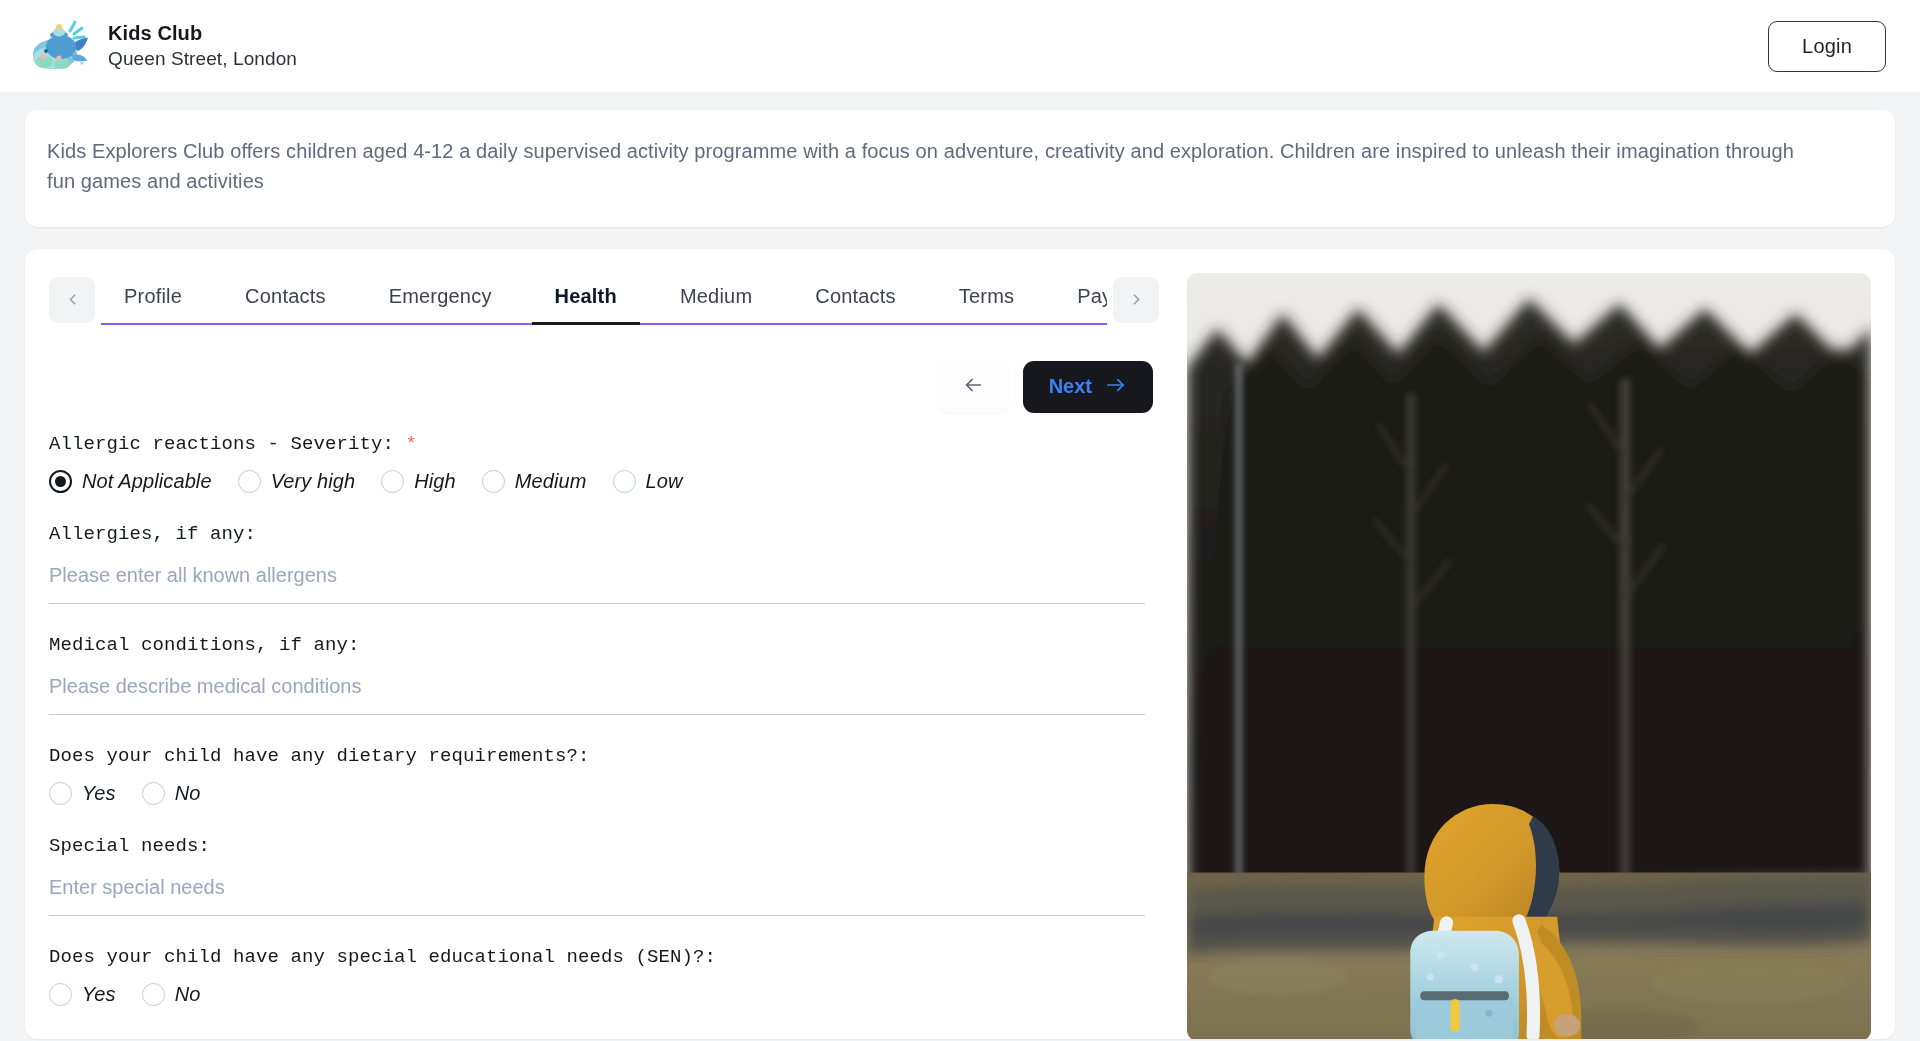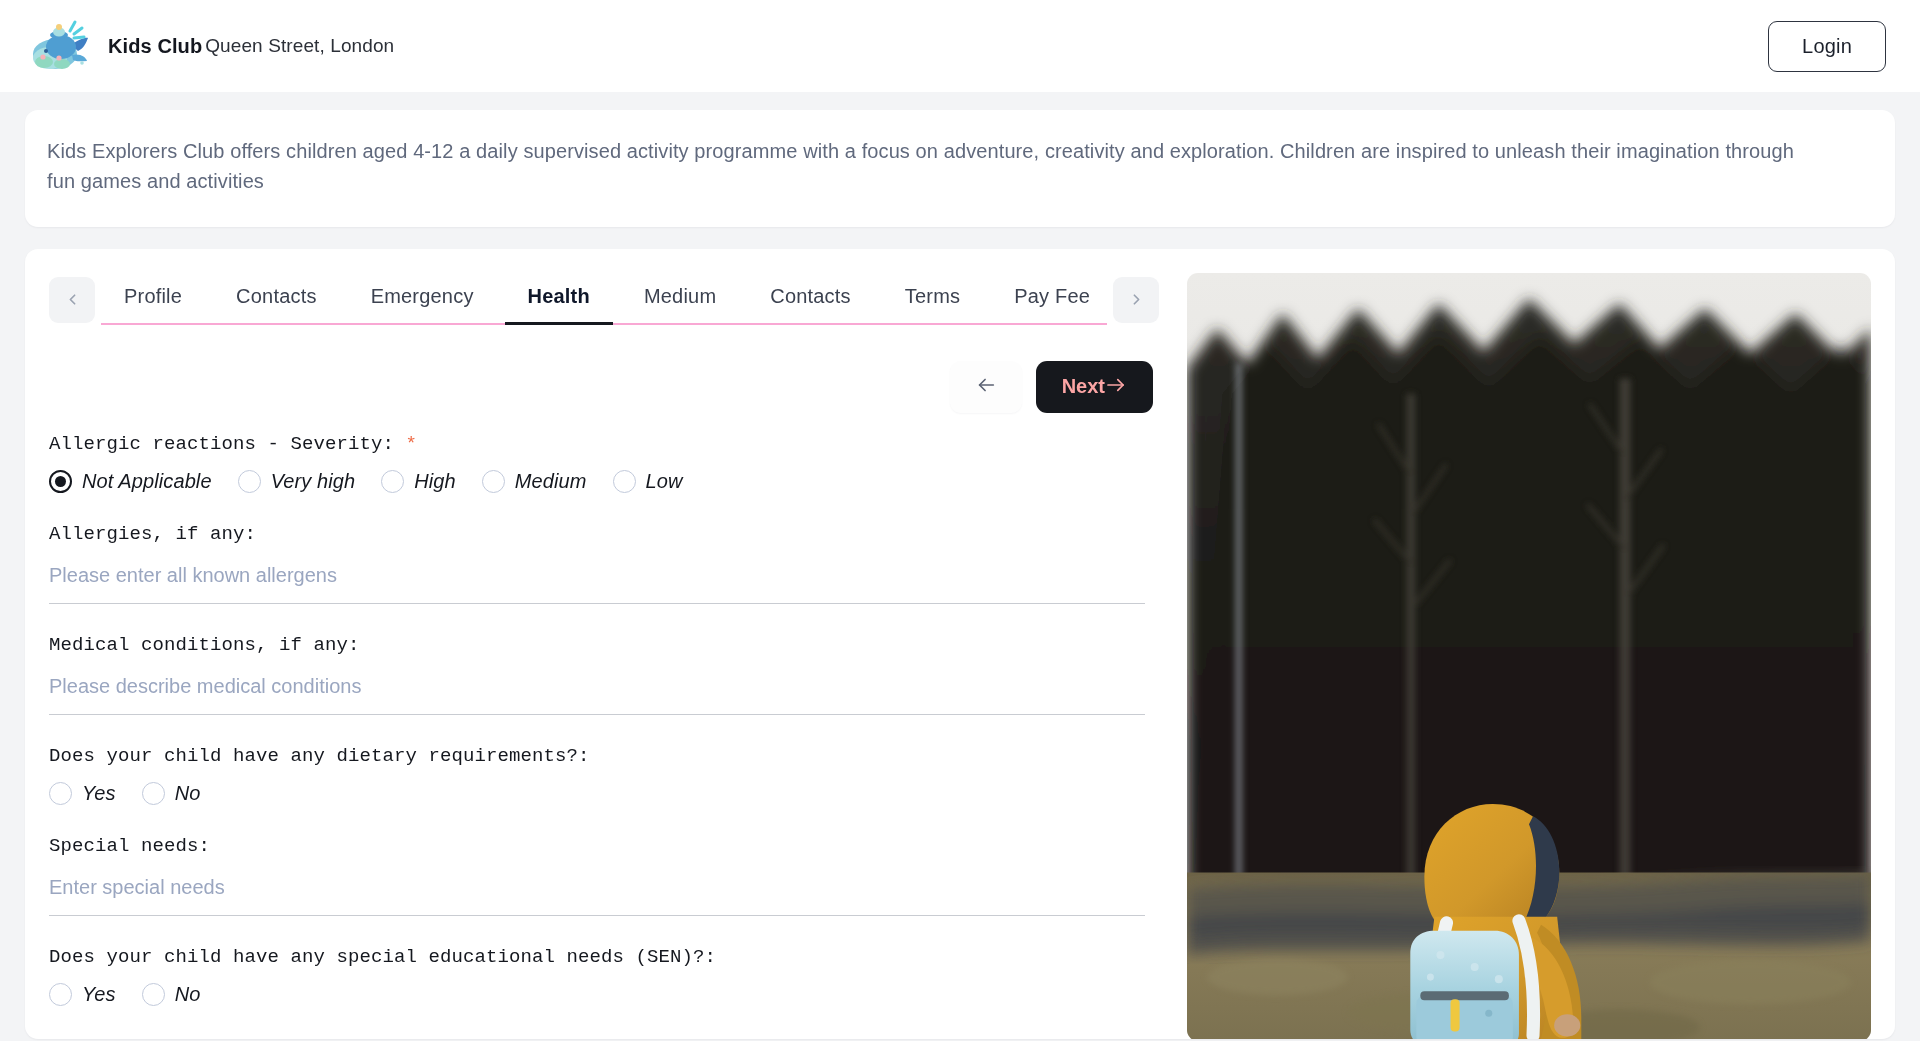--- a/index.html
+++ b/index.html
@@ -18,21 +18,21 @@
     background: #ffffff;
     display: flex;
     align-items: center;
     justify-content: space-between;
     padding: 0 34px 0 28px;
     position: relative;
     z-index: 5;
   }
   .brand { display: flex; align-items: center; gap: 18px; }
   .brand-logo { width: 62px; height: 58px; flex: 0 0 auto; }
-  .brand-text { display: flex; flex-direction: row; gap: 3px; }
+  .brand-text { display: flex; flex-direction: column; gap: 3px; }
   .brand-title {
     font-size: 20px;
     font-weight: bold;
     color: #14171f;
     letter-spacing: .1px;
   }
   .brand-sub {
     font-size: 19px;
     color: #2c3038;
     letter-spacing: .1px;
@@ -95,22 +95,22 @@
     border-radius: 9px;
     display: flex; align-items: center; justify-content: center;
     cursor: pointer;
     color: #9aa2b1;
   }
   .tab-arrow svg { width: 17px; height: 17px; }
   .tab-list-wrap { flex: 1 1 auto; min-width: 0; overflow: hidden; }
   .tab-list {
     display: flex;
     align-items: center;
-    gap: 8px;
-    border-bottom: 2px solid #f9a8d4;
+    gap: 17px;
+    border-bottom: 2px solid #8b5cf6;
     white-space: nowrap;
   }
   .tab-item {
     font-size: 20px;
     color: #3c4250;
     padding: 10px 23px 14px 23px;
     cursor: pointer;
     border-bottom: 3px solid transparent;
     margin-bottom: -2px;
     letter-spacing: .2px;
@@ -139,24 +139,24 @@
     border-radius: 11px;
     display: flex; align-items: center; justify-content: center;
     cursor: pointer;
     color: #5b6273;
     box-shadow: 0 1px 2px rgba(16,24,40,.04);
   }
   .btn-back svg { width: 22px; height: 22px; }
   .btn-next {
     height: 52px;
     background: #16181d;
-    color: #fca5a5;
+    color: #3b82f6;
     border: none;
     border-radius: 11px;
-    display: flex; align-items: center; 
+    display: flex; align-items: center; gap: 13px;
     padding: 0 26px;
     font-size: 20px;
     font-weight: bold;
     cursor: pointer;
     font-family: "Liberation Sans", sans-serif;
   }
   .btn-next svg { width: 22px; height: 16px; }
 
   
   .form-body { margin-top: 20px; }

